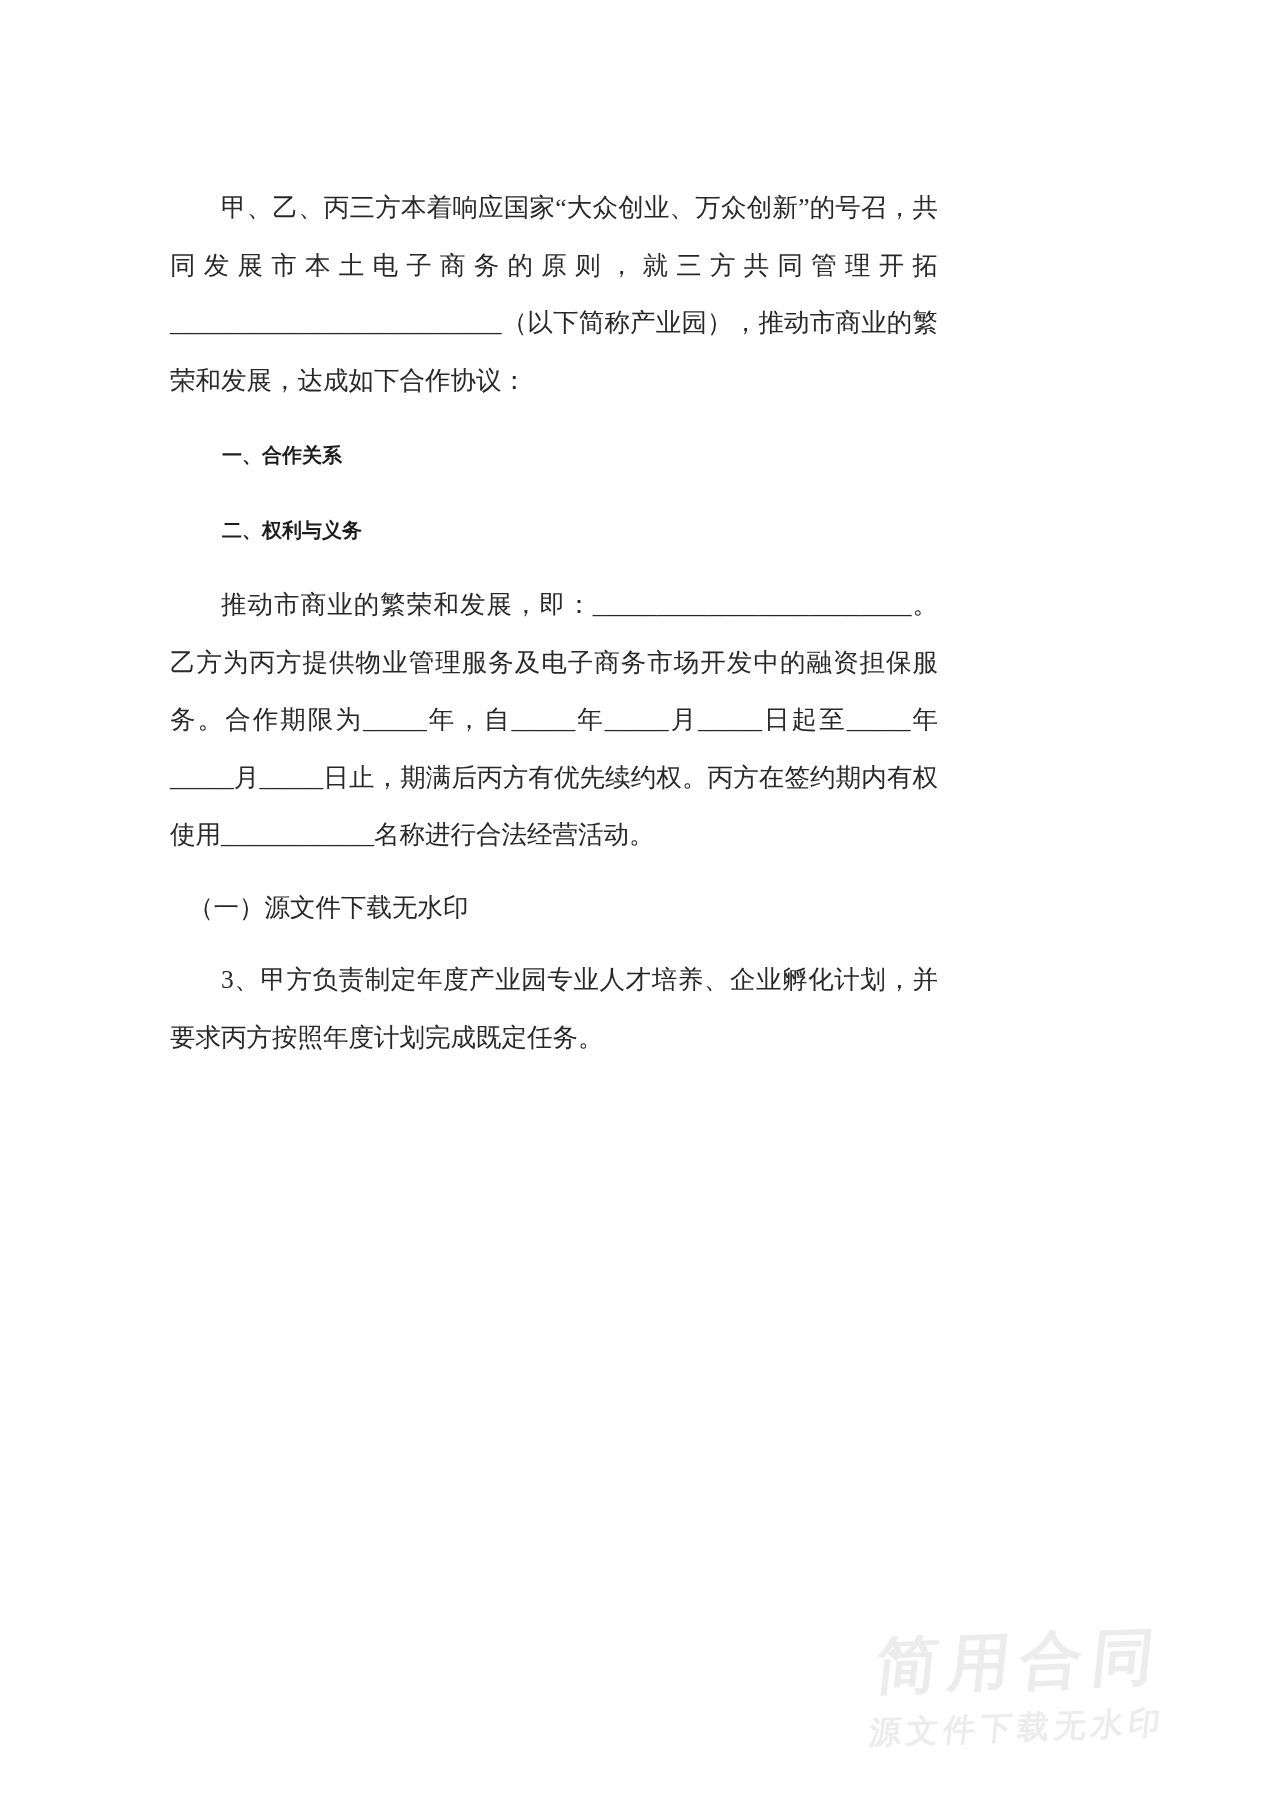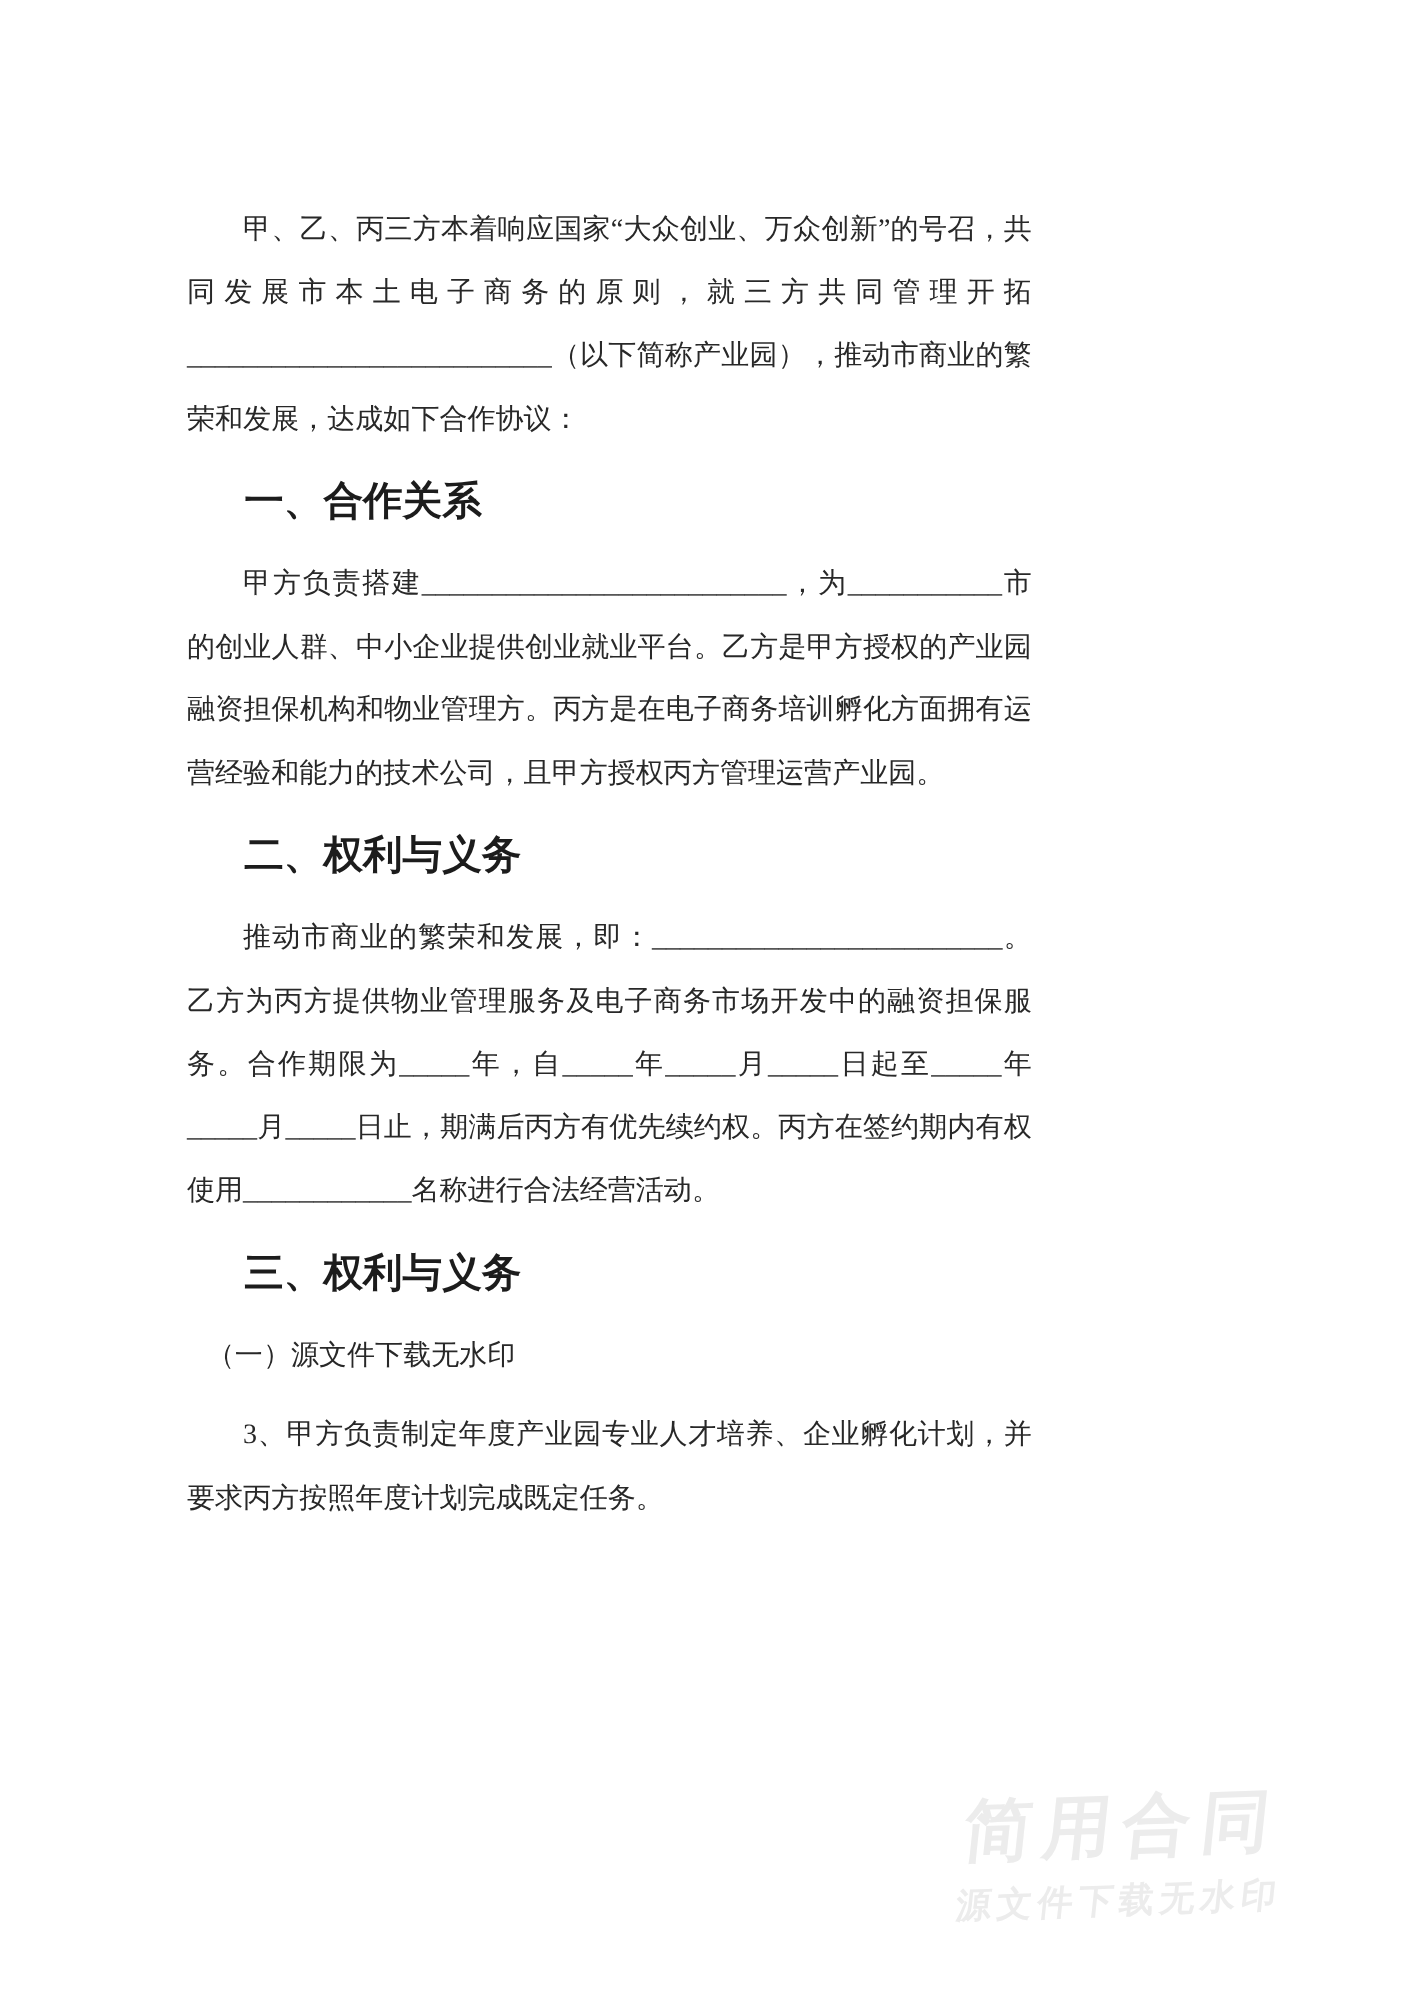--- a/index.html
+++ b/index.html
@@ -34,21 +34,21 @@
     text-indent: 51px;
   }
   p.subheading {
     margin: 15px 0;
     text-indent: 18px;
   }
   p.heading {
     margin: 17px 0;
     font-family: "Liberation Sans", "DejaVu Sans", sans-serif;
     font-weight: bold;
-    font-size: 36px;
+    font-size: 20px;
     line-height: 58px;
     text-indent: 52px;
     color: #1c1c1c;
     text-align: left;
   }
   .watermark {
     position: absolute;
     left: 880px;
     top: 1588px;
     font-family: "Liberation Sans", "DejaVu Sans", sans-serif;
@@ -70,24 +70,22 @@
     margin-top: 14px;
   }
 </style>
 </head>
 <body>
 
 <div class="page">
   <main class="content" id="paragraphs">
       <p class="body">甲、乙、丙三方本着响应国家“大众创业、万众创新”的号召，共同发展市本土电子商务的原则，就三方共同管理开拓__________________________（以下简称产业园），推动市商业的繁荣和发展，达成如下合作协议：</p>
       <p class="heading">一、合作关系</p>
-      <p class="body">甲方负责搭建__________________________，为___________市的创业人群、中小企业提供创业就业平台。乙方是甲方授权的产业园融资担保机构和物业管理方。丙方是在电子商务培训孵化方面拥有运营经验和能力的技术公司，且甲方授权丙方管理运营产业园。</p>
       <p class="heading">二、权利与义务</p>
       <p class="body">推动市商业的繁荣和发展，即：_________________________。乙方为丙方提供物业管理服务及电子商务市场开发中的融资担保服务。合作期限为_____年，自_____年_____月_____日起至_____年_____月_____日止，期满后丙方有优先续约权。丙方在签约期内有权使用____________名称进行合法经营活动。</p>
-      <p class="heading">三、权利与义务</p>
       <p class="subheading">（一）源文件下载无水印</p>
       <p class="body">3、甲方负责制定年度产业园专业人才培养、企业孵化计划，并要求丙方按照年度计划完成既定任务。</p>
     </main>
   <div class="watermark" style="color: rgb(236, 236, 236);">
     <div class="wm-line1">简用合同</div>
     <div class="wm-line2">源文件下载无水印</div>
   </div>
 </div>
 
 </body></html>

